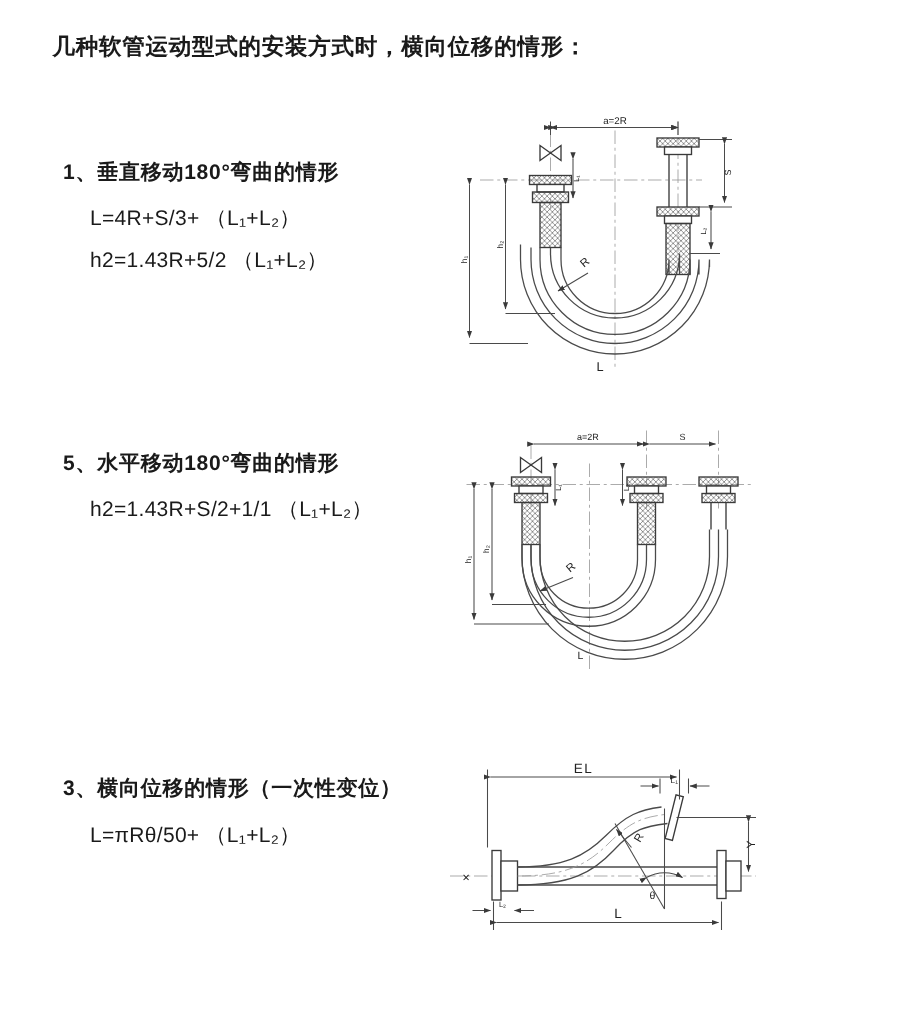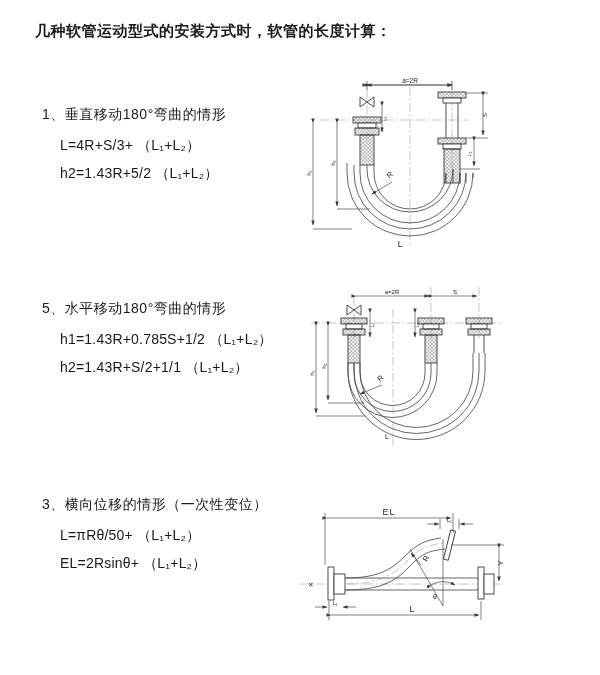--- a/index.html
+++ b/index.html
@@ -1,33 +1,33 @@
 <!DOCTYPE html>
 <html><head>
 <meta charset="utf-8">
 <style>
   *{margin:0;padding:0;box-sizing:border-box}
   html,body{width:600px;height:675px;background:#ffffff;overflow:hidden;
     font-family:"Liberation Sans","DejaVu Sans",sans-serif;color:#1a1a1a;position:relative}
   .title{position:absolute;left:35px;top:22px;font-size:15px;font-weight:700;letter-spacing:.5px}
   .section{position:absolute}
-  .sec-heading{font-size:14px;font-weight:400;letter-spacing:.5px;margin-bottom:8px}
+  .sec-heading{font-size:14px;font-weight:700;letter-spacing:.5px;margin-bottom:8px}
   .formula{font-size:14px;line-height:27.5px;padding-left:18px;letter-spacing:.2px;white-space:pre}
   svg{position:absolute;overflow:visible}
   svg text{font-family:"Liberation Sans","DejaVu Sans",sans-serif;fill:#222}
   .dim{stroke:#4a4a4a;stroke-width:.7;fill:none}
   .part{stroke:#3a3a3a;stroke-width:.9;fill:#ffffff}
   .hose{stroke:#4a4a4a;stroke-width:.85;fill:none}
   .cl{stroke:#999;stroke-width:.55;fill:none;stroke-dasharray:9 2.5 2 2.5}
   .hatchfill{fill:url(#hpat);stroke:#3a3a3a;stroke-width:.9}
 </style>
 </head>
 <body>
 
-<div class="title">几种软管运动型式的安装方式时，软管的长度计算：</div>
+<div class="title">几种软管运动型式的安装方式时，横向位移的情形：</div>
 
 <div class="section" style="left:42px;top:106px">
   <div class="sec-heading">1、垂直移动180°弯曲的情形</div>
   <div class="formula">L=4R+S/3+ （L₁+L₂）</div>
   <div class="formula">h2=1.43R+5/2 （L₁+L₂）</div>
 </div>
 
 <svg style="left:300px;top:73px" width="280" height="185" viewBox="0 0 280 185">
   <defs>
     <pattern id="hpat" width="3.5" height="3.5" patternUnits="userSpaceOnUse">
@@ -112,21 +112,20 @@
     <text x="187" y="42" font-size="6" transform="rotate(-90 187 42)" text-anchor="middle">S</text>
     <path class="dim" d="M174,68 L174,93" marker-start="url(#ar1)" marker-end="url(#ar1)"></path>
     <text x="170.5" y="81" font-size="5" transform="rotate(-90 170.5 81)" text-anchor="middle">L₂</text>
   </g>
 
   <text x="100" y="174" font-size="8.5" text-anchor="middle">L</text>
 </svg>
 
 <div class="section" style="left:42px;top:300px">
   <div class="sec-heading">5、水平移动180°弯曲的情形</div>
-  <div class="formula">h1=1.43R+0.785S+1/2 （L₁+L₂）</div>
   <div class="formula">h2=1.43R+S/2+1/1 （L₁+L₂）</div>
 </div>
 
 <svg style="left:306px;top:281px" width="285" height="175" viewBox="0 0 285 175">
   <defs>
     <marker id="ar2" markerWidth="7" markerHeight="5" refX="6.5" refY="2.5" orient="auto">
       <path d="M0,0 L7,2.5 L0,5 Z" fill="#3a3a3a"></path>
     </marker>
   </defs>
   <g>
@@ -197,24 +196,23 @@
     <path class="dim" d="M64,32 L64,56" marker-start="url(#ar2)" marker-end="url(#ar2)"></path>
     <text x="68" y="44" font-size="5" transform="rotate(-90 68 44)" text-anchor="middle">L₁</text>
   </g>
   <g>
     <path class="dim" d="M109,32 L109,56" marker-start="url(#ar2)" marker-end="url(#ar2)"></path>
     <text x="113" y="44" font-size="5" transform="rotate(-90 113 44)" text-anchor="middle">L₂</text>
   </g>
   <text x="81" y="158" font-size="7" text-anchor="middle">L</text>
 </svg>
 
-<div class="section" style="left:42px;top:496px">
+<div class="section" style="left:42px;top:517px">
   <div class="sec-heading">3、横向位移的情形（一次性变位）</div>
   <div class="formula">L=πRθ/50+ （L₁+L₂）</div>
-  <div class="formula">EL=2Rsinθ+ （L₁+L₂）</div>
 </div>
 
 <svg style="left:298px;top:503px" width="302" height="145" viewBox="0 0 302 145">
   <defs>
     <marker id="ar3" markerWidth="7" markerHeight="5" refX="6.5" refY="2.5" orient="auto">
       <path d="M0,0 L7,2.5 L0,5 Z" fill="#3a3a3a"></path>
     </marker>
   </defs>
 
   <g>

